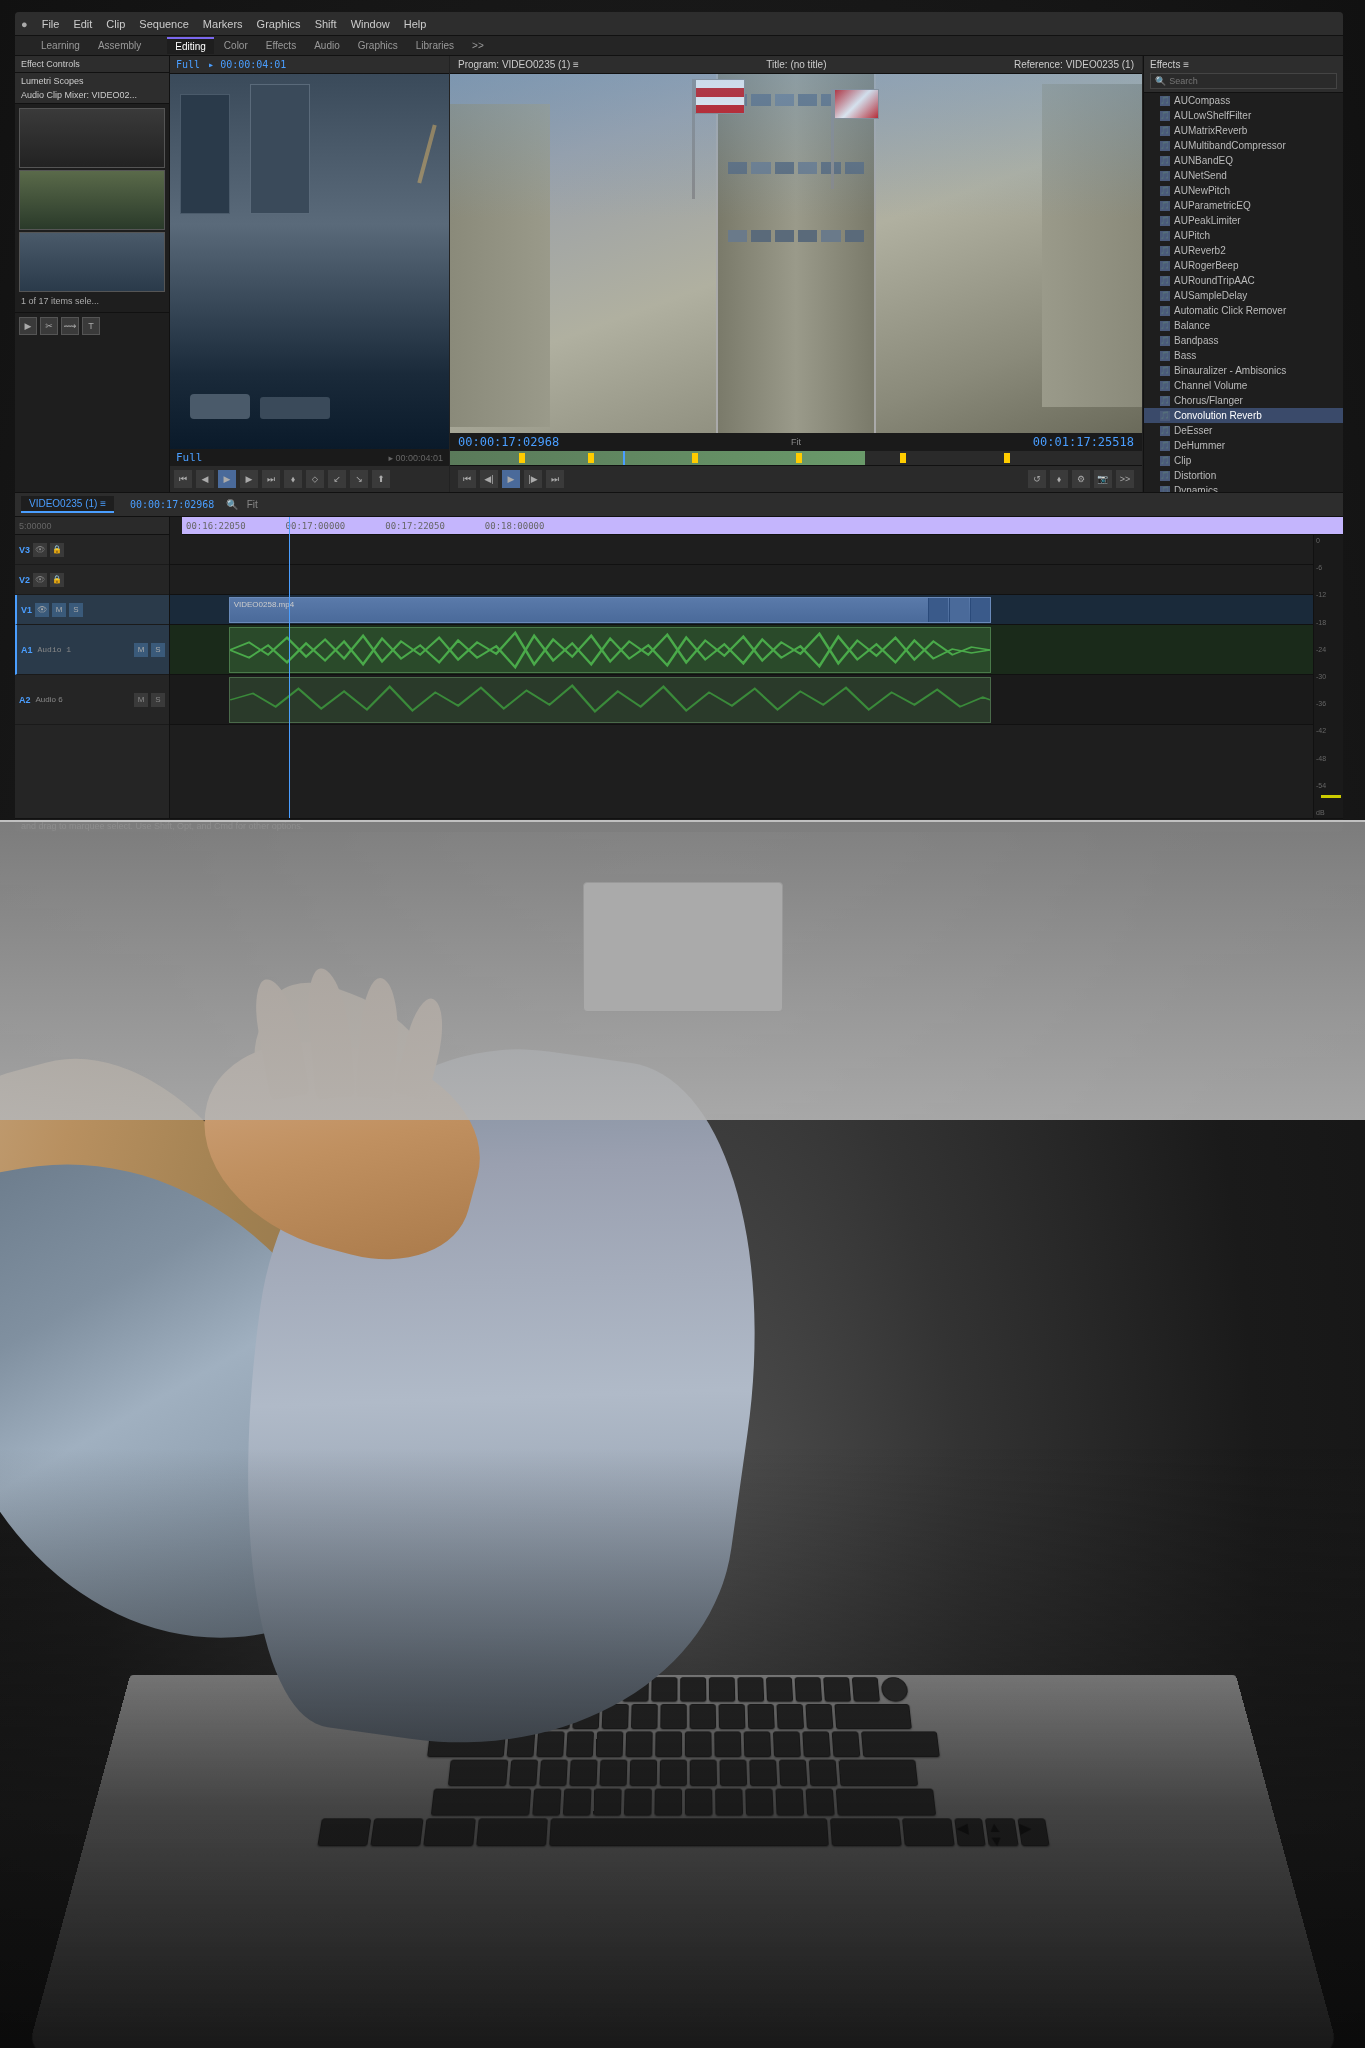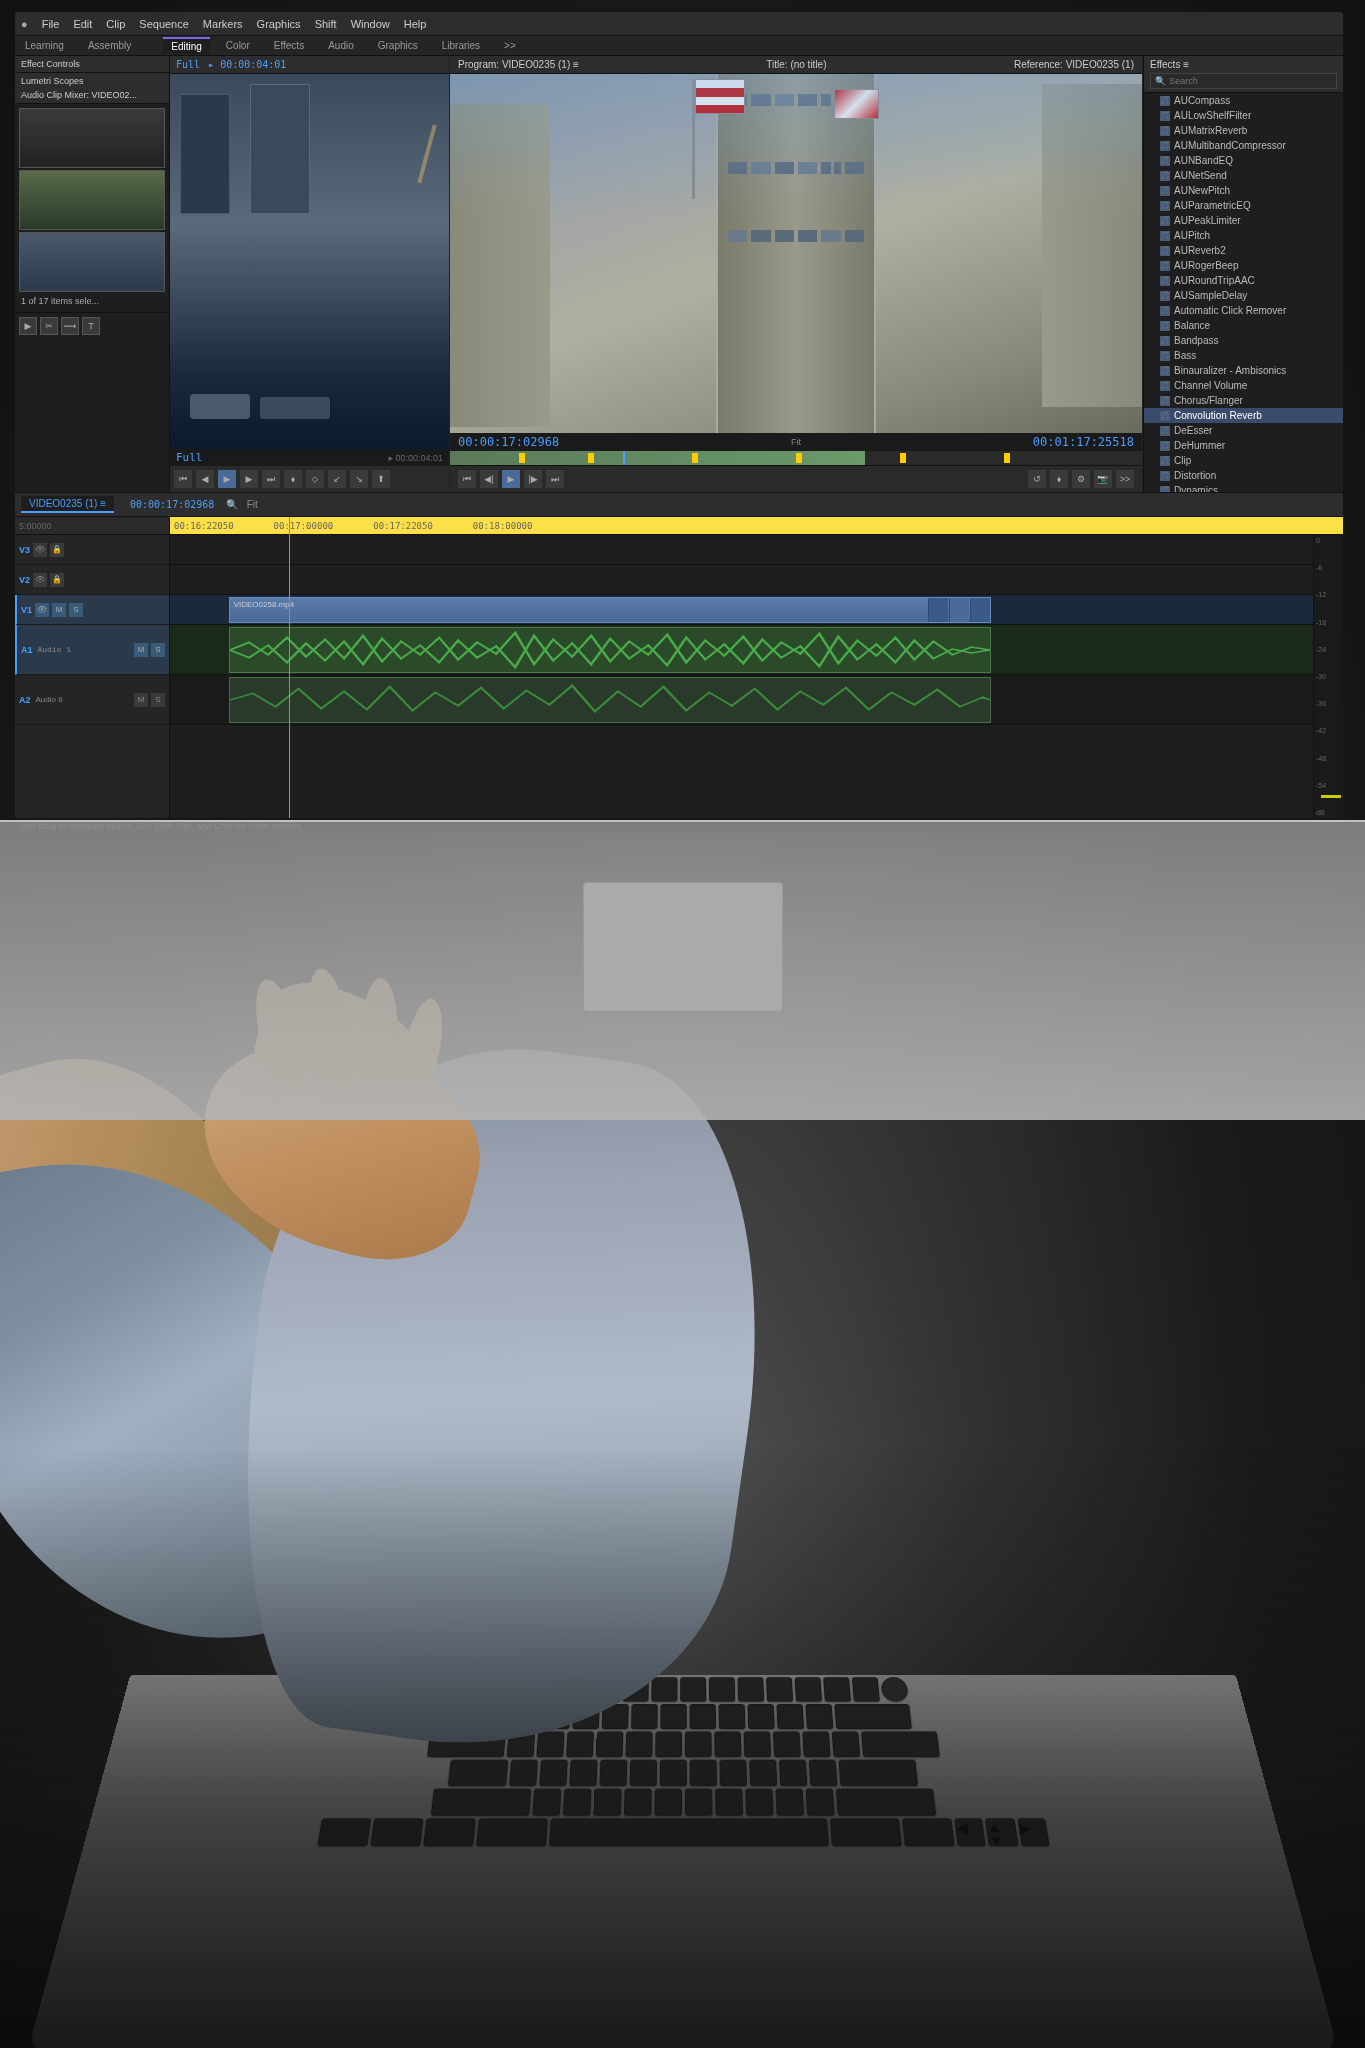--- a/index.html
+++ b/index.html
@@ -39,22 +39,22 @@
       border-bottom: 1px solid #111;
     }
     .menu-bar span { cursor: pointer; }
 
     
     .workspace-tabs {
       height: 20px;
       background: #252525;
       display: flex;
       align-items: center;
-      padding: 0 2px;
-      gap: 8px;
+      padding: 0 18px;
+      gap: 2px;
       font-size: 10px;
       color: #999;
       border-bottom: 1px solid #111;
     }
     .ws-tab { padding: 2px 8px; cursor: pointer; }
     .ws-tab.active { background: #1e1e1e; color: #fff; border-top: 2px solid #7b68ee; margin-left: 16px; }
 
     
     .main-content {
       flex: 1;
@@ -275,29 +275,30 @@
     }
 
     .track-label {
       color: #4a9eff;
       font-size: 9px;
       font-weight: bold;
     }
 
     .timecode-ruler {
       height: 18px;
-      background: #fde047;
+      background: #c4b5fd;
       border-bottom: 1px solid #111;
       display: flex;
       align-items: center;
       padding: 0 4px;
       font-size: 9px;
       color: #666;
       font-family: monospace;
       gap: 40px;
+      margin-left: 12px;
     }
 
     .video-track {
       height: 30px;
       background: #1a1a1a;
       border-bottom: 1px solid #111;
       position: relative;
     }
 
     .video-clip {

